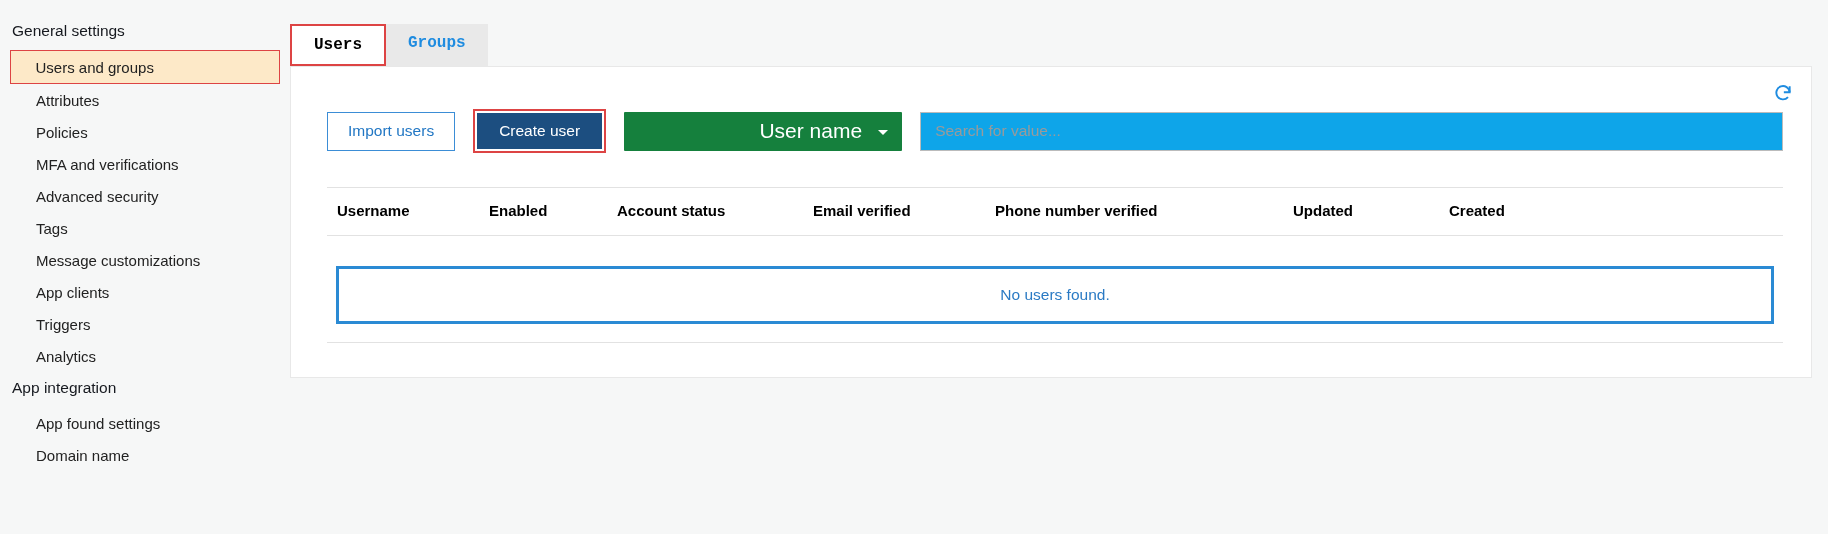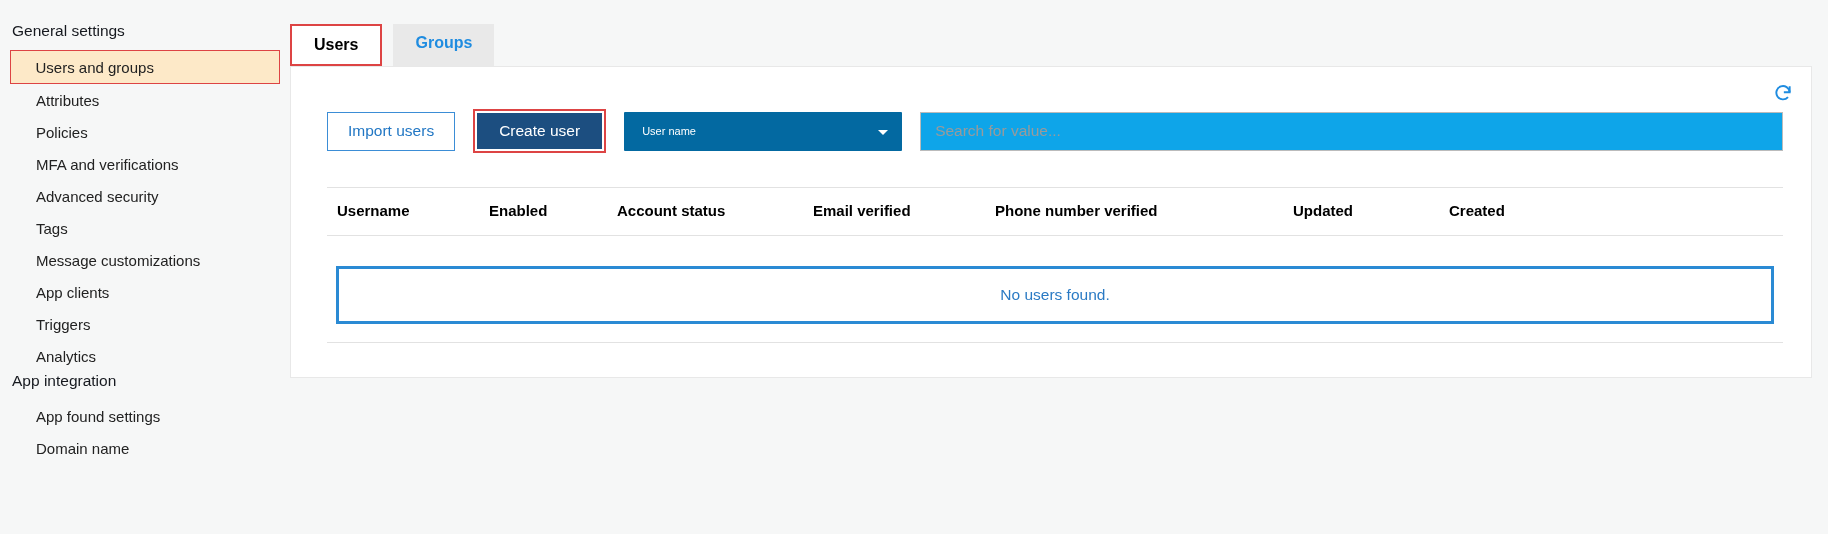--- a/index.html
+++ b/index.html
@@ -34,21 +34,22 @@
       background: #fde9c8;
       border: 1.5px solid #d44;
       padding-left: 24.5px;
     }
     .main {
       flex: 1;
       padding: 24px 16px 0 10px;
     }
     .tabs {
       display: flex;
-      gap: 11px;
+      gap: 0;
+      font-family: Liberation Mono, monospace;
     }
     .tab {
       padding: 10px 22px;
       font-size: 16px;
       font-weight: 700;
       cursor: pointer;
       background: #e9e9e9;
       color: #1f8ce0;
     }
     .tab.active {
@@ -102,32 +103,33 @@
     }
     .btn-create {
       background: #1c4e80;
       color: #fff;
       border: none;
       height: 36px;
       margin: 0 2px;
       padding: 0 22px;
     }
     .select-filter {
-      background: #0369a1;
+      background: #15803d;
       color: #fff;
       border: none;
       height: 39px;
       padding: 0 40px 0 18px;
-      font-size: 11px;
+      font-size: 21px;
       width: 278px;
       position: relative;
       display: inline-flex;
       align-items: center;
       cursor: pointer;
       border-radius: 1px;
+      justify-content: flex-end;
     }
     .select-filter::after {
       content: "";
       position: absolute;
       right: 14px;
       top: 50%;
       margin-top: -1px;
       border: 5px solid transparent;
       border-top-color: #fff;
     }
@@ -210,21 +212,21 @@
     <div class="sidebar-item">
       <span>App clients</span>
     </div>
     <div class="sidebar-item">
       <span>Triggers</span>
     </div>
     <div class="sidebar-item">
       <span>Analytics</span>
     </div>
 
-    <div class="sidebar-header" style="margin-top:0">App integration</div>
+    <div class="sidebar-header" style="margin-top:7px">App integration</div>
     <div class="sidebar-item">
       <span>App found settings</span>
     </div>
     <div class="sidebar-item">
       <span>Domain name</span>
     </div>
   </nav>
 
   <main class="main">
     <div class="tabs">

